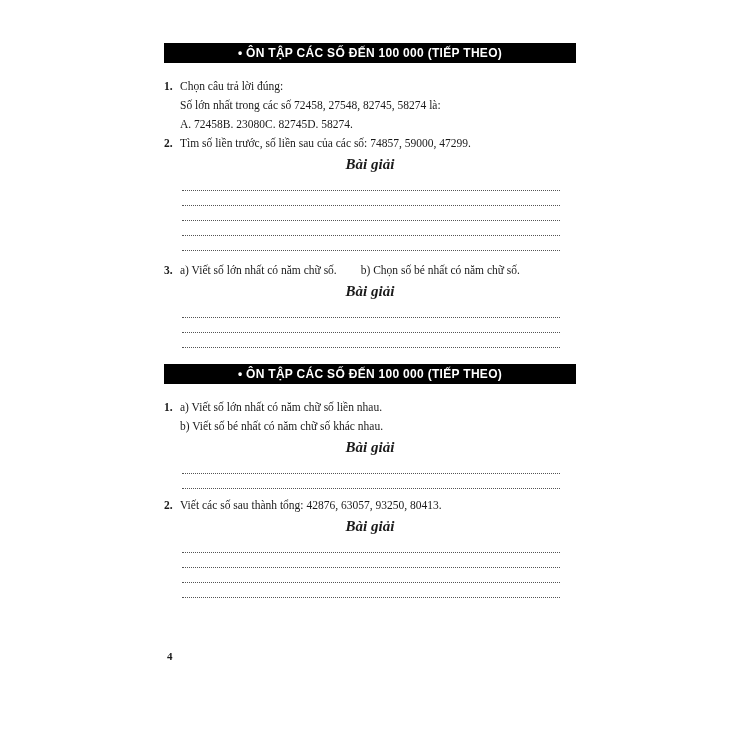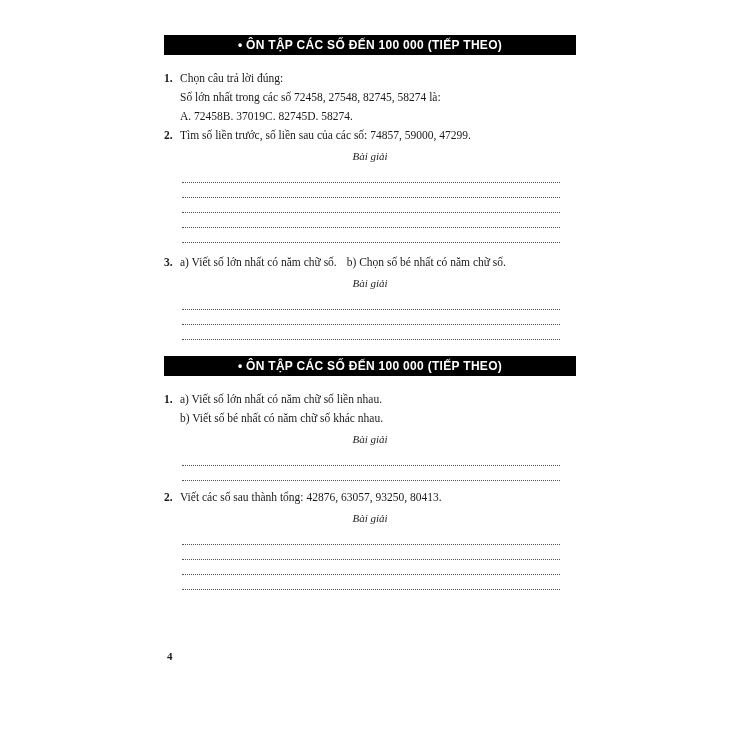--- a/index.html
+++ b/index.html
@@ -5,21 +5,21 @@
   * { margin:0; padding:0; box-sizing:border-box; }
   html,body { width:739px; height:739px; }
   body {
     background:#ffffff;
     font-family:"Liberation Serif", serif;
     color:#1a1a1a;
     position:relative;
     overflow:hidden;
   }
   .sheet { position:absolute; inset:0; background:#fff; }
-  .content { position:absolute; left:164px; top:35px; width:412px; }
+  .content { position:absolute; left:164px; top:43px; width:412px; }
 
   .banner {
     background:#000;
     color:#fff;
     font-family:"Liberation Sans", sans-serif;
     font-weight:bold;
     font-size:12px;
     letter-spacing:0.3px;
     text-align:center;
     height:20px;
@@ -28,28 +28,28 @@
   .banner-2 { margin-top:16px; }
 
   .q { display:flex; font-size:11.5px; line-height:19px; }
   .qnum { font-weight:bold; flex:0 0 16px; width:16px; }
   .qbody { flex:1; min-width:0; }
 
   .q-first { margin-top:14px; }
   .options { display:flex; justify-content:flex-start; padding-right:4px; }
 
   .q3 { margin-top:10px; }
-  .ab-row { display:flex; gap:10px; }
+  .ab-row { display:flex; gap:24px; }
   .part-c { padding-left:15px; text-indent:-15px; }
 
   .solution {
     text-align:center;
-    font-weight:normal;
+    font-weight:bold;
     font-style:italic;
-    font-size:11px;
+    font-size:15px;
     line-height:17px;
     margin:3px 0 3px;
   }
 
   .lines { margin:0 16px 0 18px; }
   .answer-line { height:15px; border-bottom:1.6px dotted #555; }
 
   .s2-q1 { margin-top:14px; }
   .s2-q2 { margin-top:7px; }
 
@@ -69,21 +69,21 @@
 
     <div class="banner">• ÔN TẬP CÁC SỐ ĐẾN 100 000 (TIẾP THEO)</div>
 
     <div class="q q-first">
       <span class="qnum">1.</span>
       <div class="qbody">
         <div>Chọn câu trả lời đúng:</div>
         <div>Số lớn nhất trong các số 72458, 27548, 82745, 58274 là:</div>
         <div class="options">
           <span>A. 72458</span>
-          <span>B. 37019</span>
+          <span>B. 23080</span>
           <span>C. 82745</span>
           <span>D. 58274.</span>
         </div>
       </div>
     </div>
 
     <div class="q">
       <span class="qnum">2.</span>
       <div class="qbody">
         <div>Tìm số liền trước, số liền sau của các số: 74857, 59000, 47299.</div>

